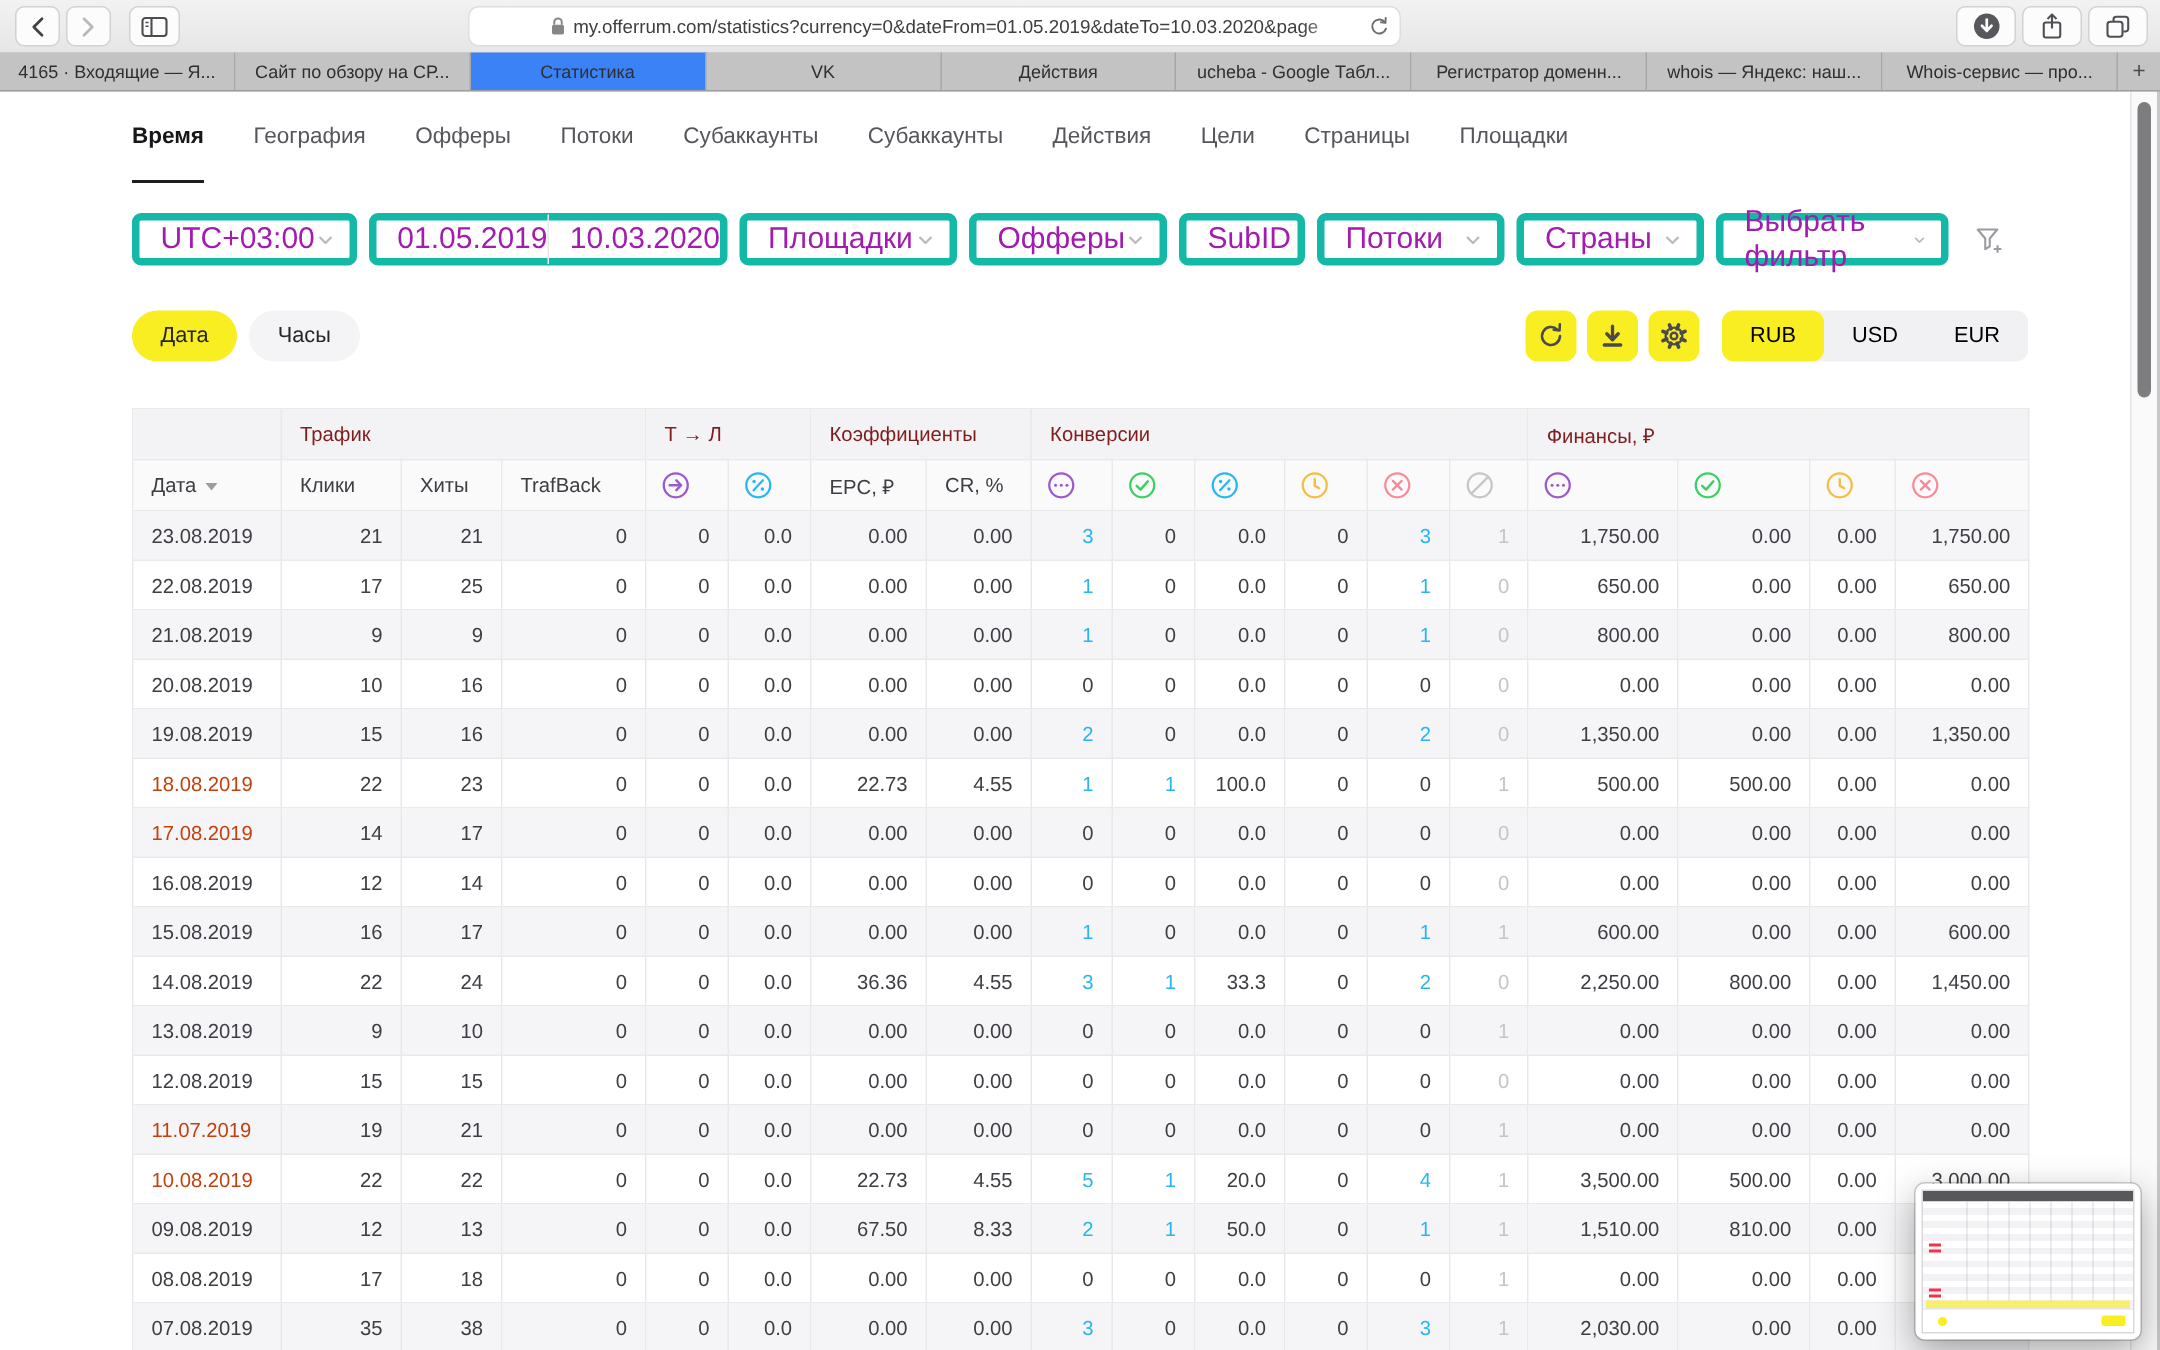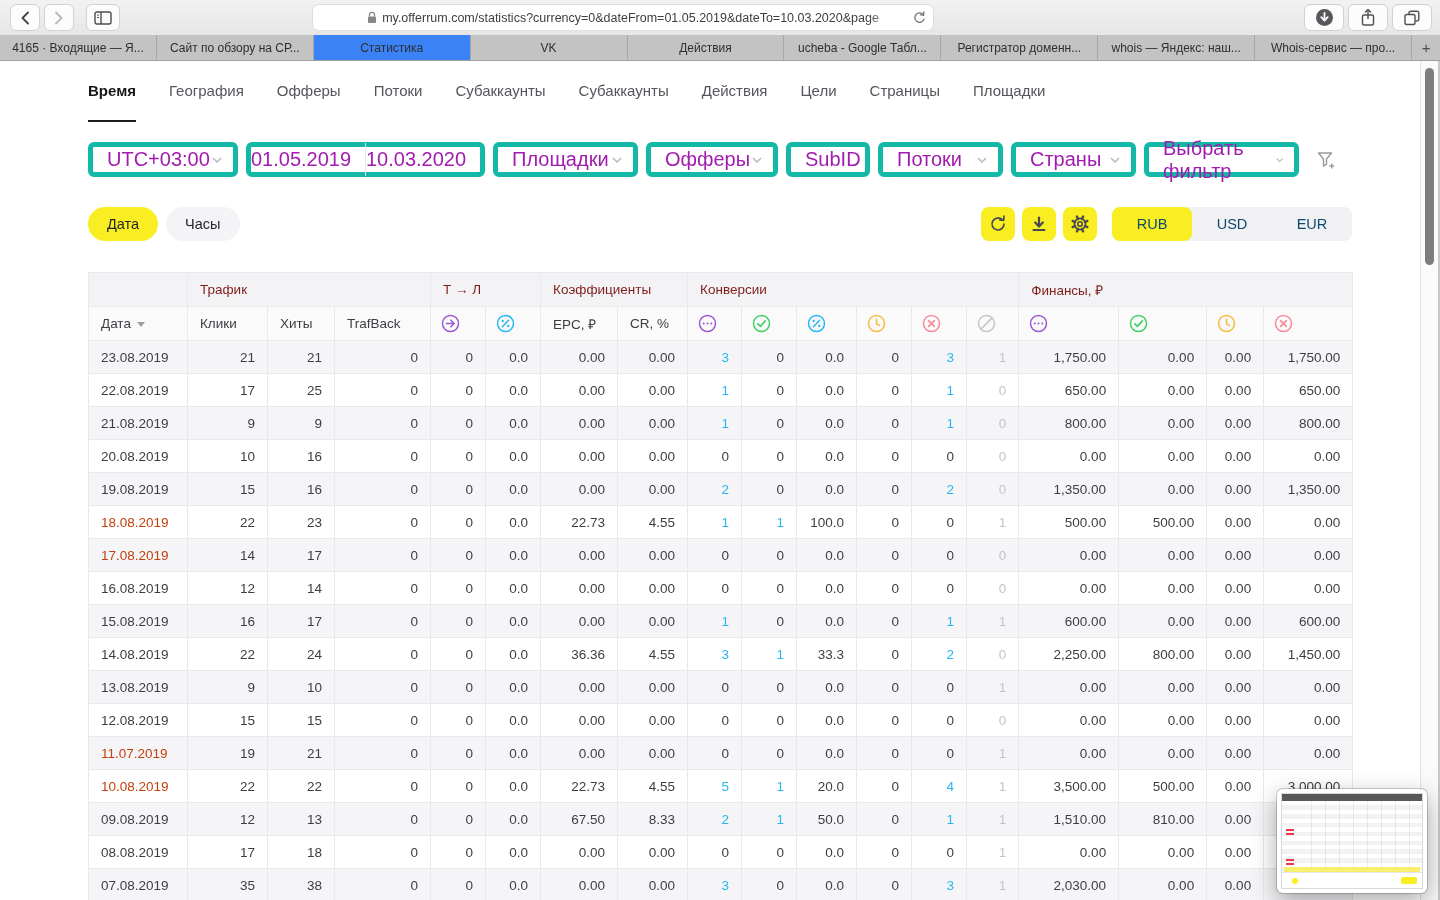--- a/index.html
+++ b/index.html
@@ -33,34 +33,34 @@
 
   .nav{position:absolute;left:88px;top:22px;display:flex;gap:33px;font-size:15px;color:#55555c}
   .nav-item{padding-bottom:21px;white-space:nowrap;cursor:default}
   .nav-item.active{color:#17171a;font-weight:700;border-bottom:2px solid #1d1d1f}
 
   .filters{position:absolute;left:88px;top:82px;display:flex;gap:8px;align-items:center}
   .ctrl{height:35px;border:5px solid #14b8a6;border-radius:6px;background:#fff;display:flex;
         align-items:center;font-size:20px;color:#a21caf;box-sizing:border-box}
   .select{justify-content:space-between;padding:0 11px 0 14px}
   .daterange{padding:0}
-  .dr-half{width:114px;text-align:left;line-height:33px}
+  .dr-half{width:114px;text-align:right;line-height:33px}
   .dr-half:first-child{border-right:1px solid #e7e7ea}
   .funnel{margin-left:8px;display:flex;align-items:center}
 
   .controls{position:absolute;left:88px;top:147px;width:1264px;display:flex;align-items:center}
   .pill{height:34px;border-radius:17px;padding:0 19px;font-size:14.5px;display:flex;
         align-items:center;color:#26262a;background:#f4f4f7;margin-right:8px}
   .pill.active{background:#f9ee21}
   .actions{margin-left:auto;display:flex;gap:7px}
   .icon-btn{width:34px;height:34px;border-radius:8px;background:#f9ee21;display:flex;
             align-items:center;justify-content:center}
   .currency{display:flex;background:#f1f1f4;border-radius:8px;margin-left:15px;height:34px}
-  .cur-seg{width:80px;display:flex;align-items:center;justify-content:center;font-size:14.5px;
-           color:#0c4a6e;border-radius:8px}
+  .cur-seg{width:68px;display:flex;align-items:center;justify-content:center;font-size:14.5px;
+           color:#000000;border-radius:8px}
   .cur-seg.active{background:#f9ee21}
 
   
   .table-wrap{position:absolute;left:88px;top:212px;width:1264px}
   table{border-collapse:collapse;table-layout:fixed;width:1264px;font-size:13.5px;color:#3d3d43}
   th,td{border:1px solid #e9e9ec;font-weight:400;box-sizing:border-box;overflow:hidden;white-space:nowrap}
   tr.grp th{height:34px;background:#f3f3f6;text-align:left;padding-left:12px;color:#7f1d1d}
   tr.sub th{height:34px;background:#fafafb;text-align:left;padding-left:12px;color:#3d3d43}
   tr.sub th.icon-th{padding-left:10px}
   tr.sub th svg{vertical-align:middle}

